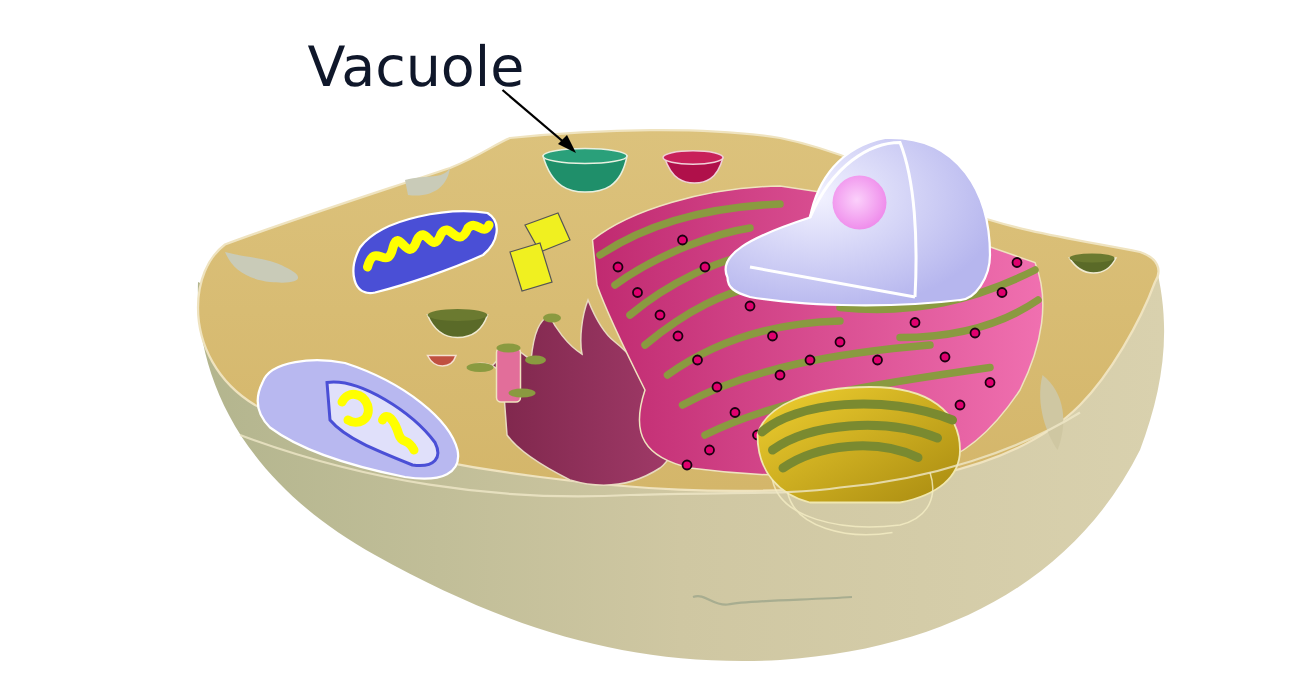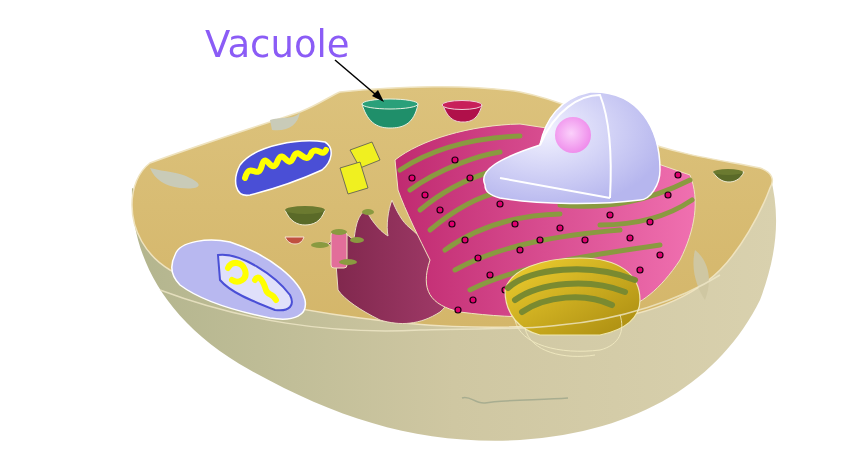--- a/index.html
+++ b/index.html
@@ -1,18 +1,18 @@
 <!DOCTYPE html>
 <html><head>
 <meta charset="utf-8">
 <style>
   html, body { margin: 0; padding: 0; background: #ffffff; }
   body { width: 860px; height: 460px; overflow: hidden; position: relative; font-family: "DejaVu Sans", sans-serif; }
   #diagram { position: absolute; left: 0; top: 0; width: 860px; height: 460px; }
-  .label-text { position: absolute; left: 205px; top: 26px; font-size: 37px; color: #8b5cf6; font-family: "DejaVu Sans", sans-serif; line-height: 1; letter-spacing: 0px; }
+  .label-text { position: absolute; left: 205px; top: 26px; font-size: 37px; color: #0f172a; font-family: "DejaVu Sans", sans-serif; line-height: 1; letter-spacing: 0px; }
 </style>
 </head>
 <body>
 
 <div>
 <svg id="diagram" viewBox="0 0 860 460" xmlns="http://www.w3.org/2000/svg">
   <defs>
     <linearGradient id="bodyGrad" x1="0" y1="0" x2="1" y2="0">
       <stop offset="0" stop-color="#b3b58e"></stop>
       <stop offset="0.5" stop-color="#cfc7a2"></stop>

